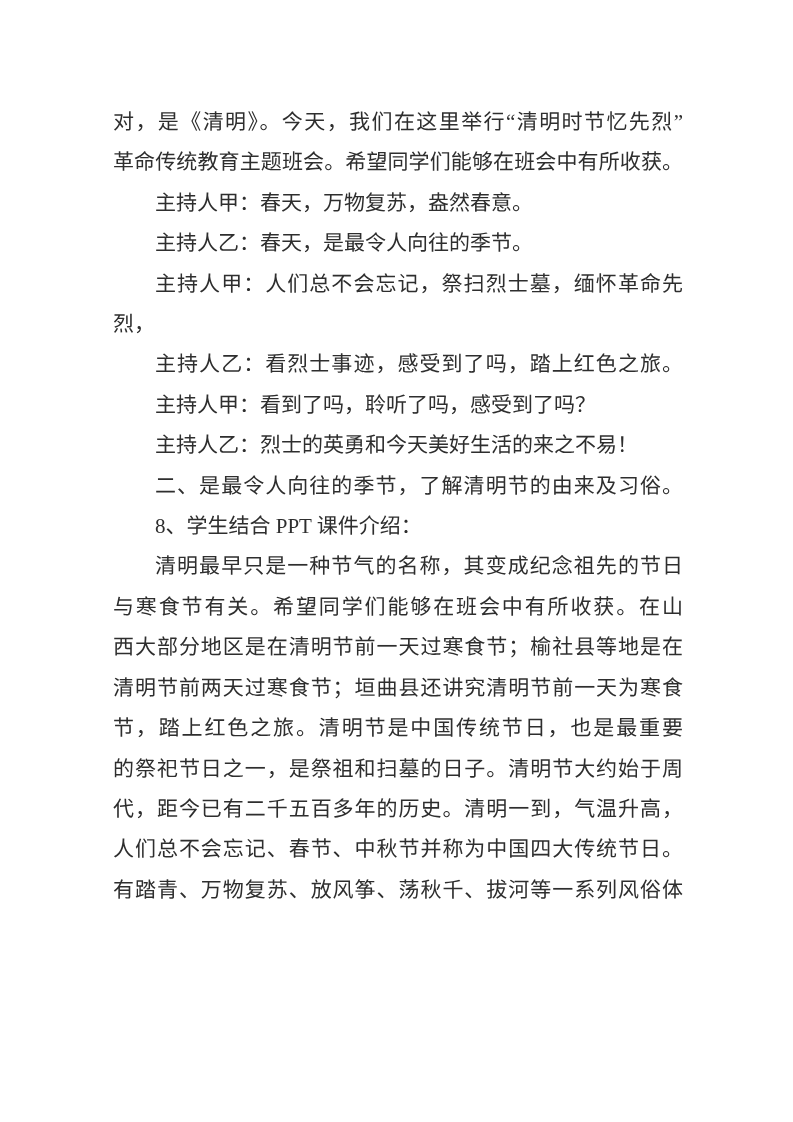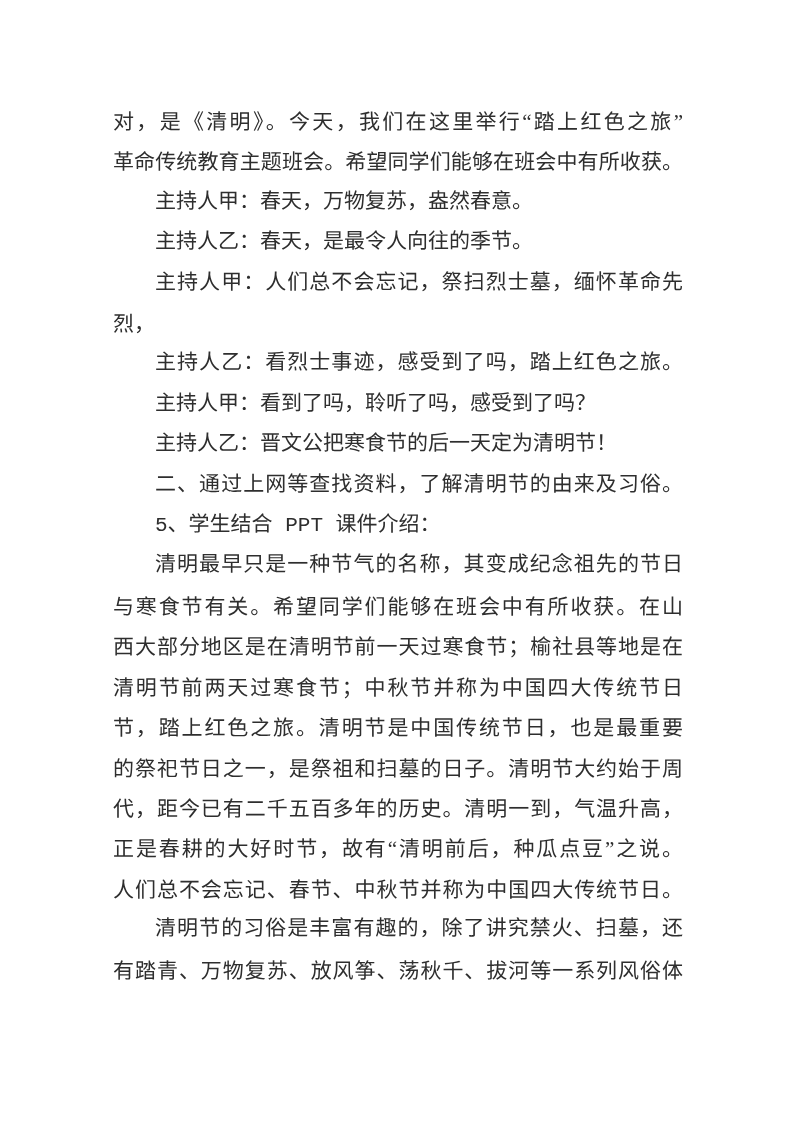--- a/index.html
+++ b/index.html
@@ -29,50 +29,47 @@
     color: #2e2e2e;
     font-weight: 400;
     letter-spacing: 0;
   }
   .text-line {
     white-space: nowrap;
     text-align: left;
   }
   .text-line.indent {
     padding-left: 42px;
-    font-family: Liberation Mono, monospace;
   }
   .text-line.fill {
     white-space: normal;
     text-align: justify;
     text-align-last: justify;
     text-justify: inter-character;
   }
 </style>
 </head>
 <body>
 
 <div class="doc-page">
   <div class="text-block">
-    <div class="text-line fill">对，是《清明》。今天，我们在这里举行“踏上红色之旅”</div>
+    <div class="text-line fill">对，是《清明》。今天，我们在这里举行“清明时节忆先烈”</div>
     <div class="text-line fill">革命传统教育主题班会。希望同学们能够在班会中有所收获。</div>
     <div class="text-line indent">主持人甲：春天，万物复苏，盎然春意。</div>
     <div class="text-line indent">主持人乙：春天，是最令人向往的季节。</div>
     <div class="text-line indent fill">主持人甲：人们总不会忘记，祭扫烈士墓，缅怀革命先</div>
     <div class="text-line">烈，</div>
     <div class="text-line indent fill">主持人乙：看烈士事迹，感受到了吗，踏上红色之旅。</div>
     <div class="text-line indent">主持人甲：看到了吗，聆听了吗，感受到了吗？</div>
-    <div class="text-line indent">主持人乙：晋文公把寒食节的后一天定为清明节！</div>
-    <div class="text-line indent fill">二、通过上网等查找资料，了解清明节的由来及习俗。</div>
-    <div class="text-line indent">5、学生结合 PPT 课件介绍：</div>
+    <div class="text-line indent">主持人乙：烈士的英勇和今天美好生活的来之不易！</div>
+    <div class="text-line indent fill">二、是最令人向往的季节，了解清明节的由来及习俗。</div>
+    <div class="text-line indent">8、学生结合 PPT 课件介绍：</div>
     <div class="text-line indent fill">清明最早只是一种节气的名称，其变成纪念祖先的节日</div>
     <div class="text-line fill">与寒食节有关。希望同学们能够在班会中有所收获。在山</div>
     <div class="text-line fill">西大部分地区是在清明节前一天过寒食节；榆社县等地是在</div>
-    <div class="text-line fill">清明节前两天过寒食节；中秋节并称为中国四大传统节日</div>
+    <div class="text-line fill">清明节前两天过寒食节；垣曲县还讲究清明节前一天为寒食</div>
     <div class="text-line fill">节，踏上红色之旅。清明节是中国传统节日，也是最重要</div>
     <div class="text-line fill">的祭祀节日之一，是祭祖和扫墓的日子。清明节大约始于周</div>
     <div class="text-line fill">代，距今已有二千五百多年的历史。清明一到，气温升高，</div>
-    <div class="text-line fill">正是春耕的大好时节，故有“清明前后，种瓜点豆”之说。</div>
     <div class="text-line fill">人们总不会忘记、春节、中秋节并称为中国四大传统节日。</div>
-    <div class="text-line indent fill">清明节的习俗是丰富有趣的，除了讲究禁火、扫墓，还</div>
     <div class="text-line fill">有踏青、万物复苏、放风筝、荡秋千、拔河等一系列风俗体</div>
   </div>
 </div>
 
 </body></html>

